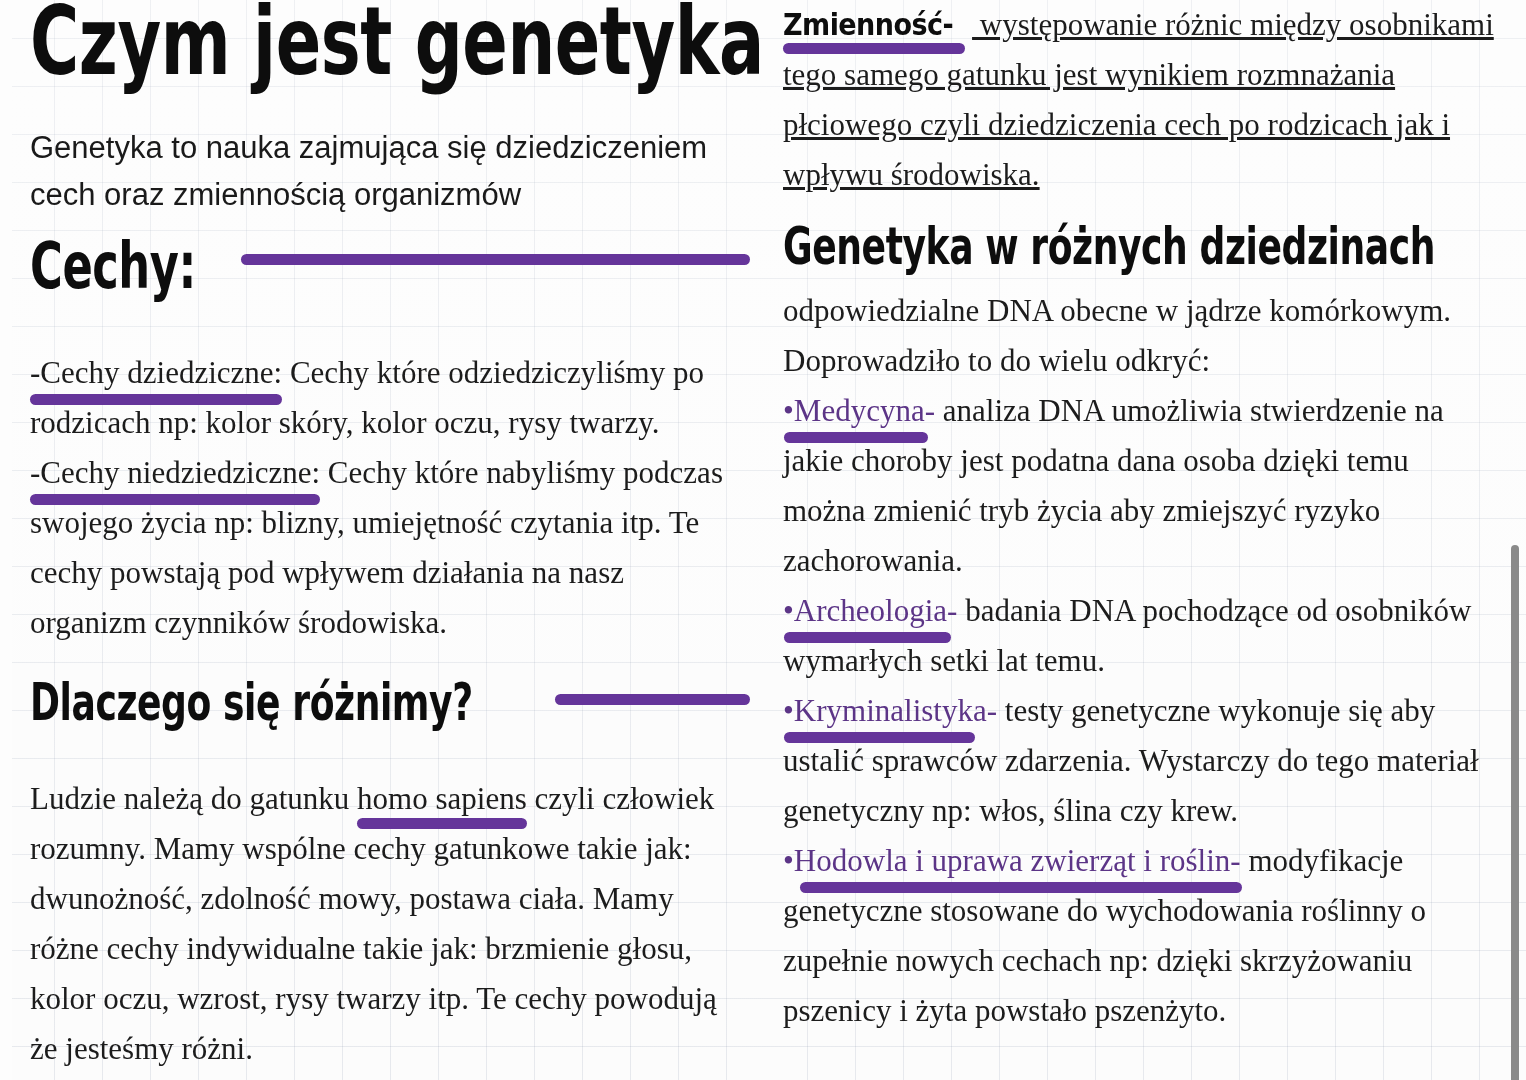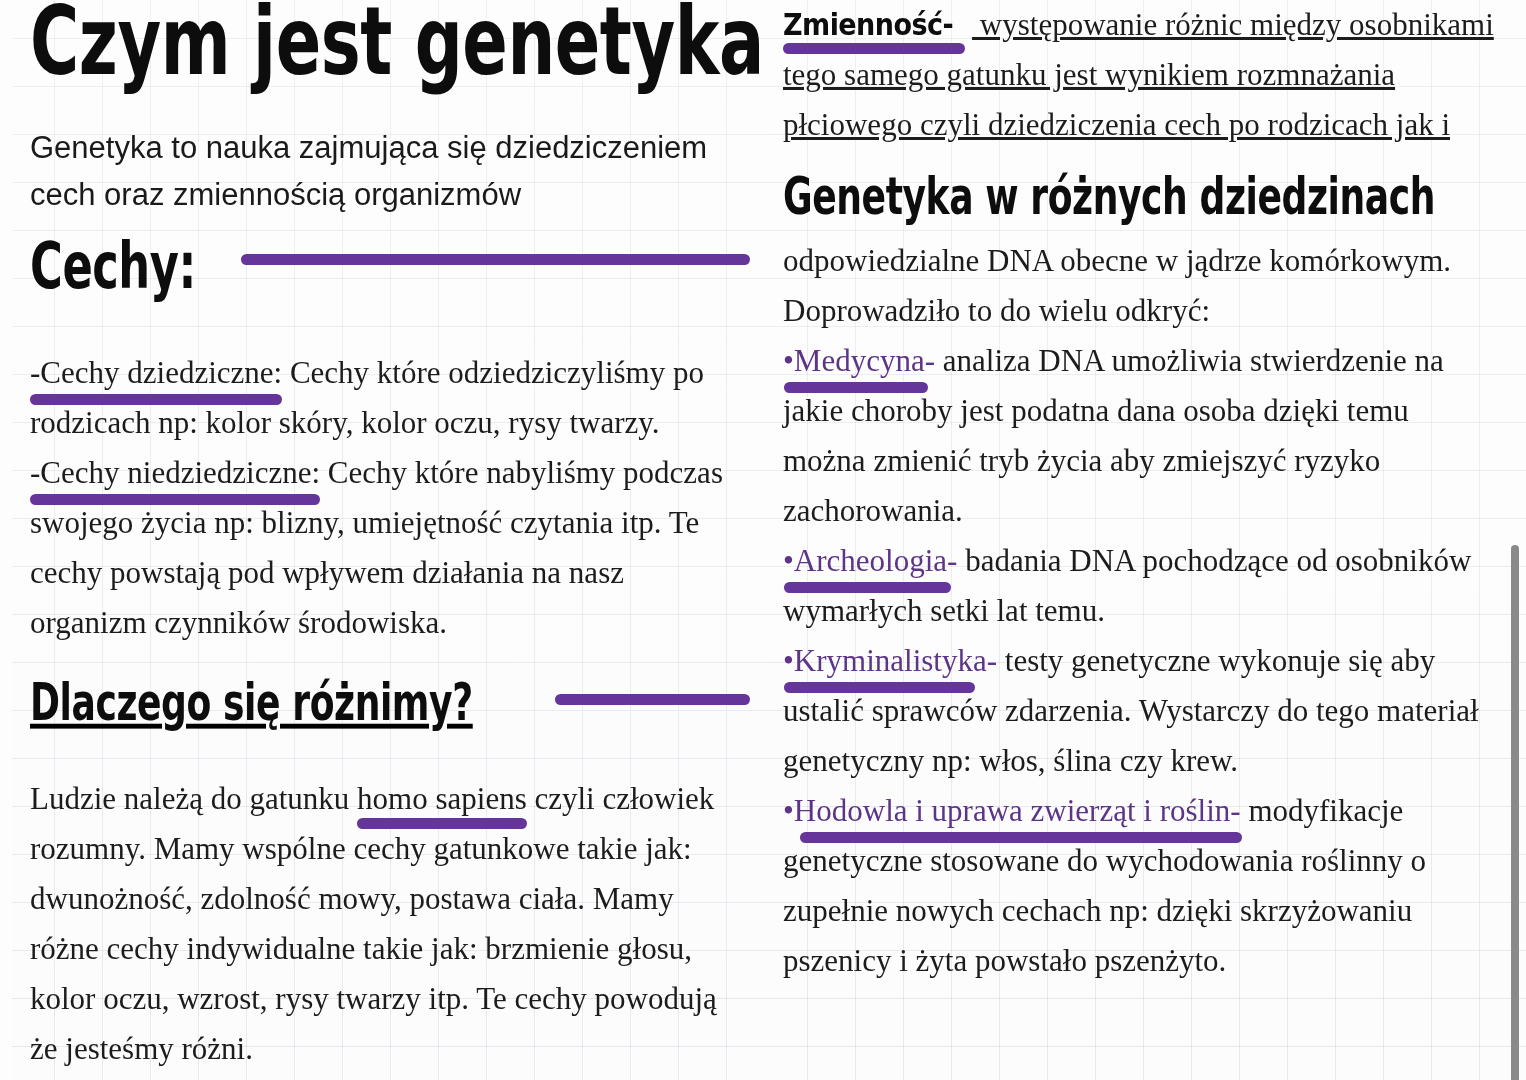--- a/index.html
+++ b/index.html
@@ -193,21 +193,21 @@
               <span>-Cechy niedziedziczne:</span>
               <span class="ul-bar" style="width:100%; bottom:-7px;"></span>
             </span><span> Cechy które nabyliśmy podczas</span>
           </div>
           <div>swojego życia np: blizny, umiejętność czytania itp. Te</div>
           <div>cechy powstają pod wpływem działania na nasz</div>
           <div>organizm czynników środowiska.</div>
         </div>
       </div>
 
-      <div class="head-row" style="margin-top:34px;text-decoration:underline;">
+      <div class="head-row" style="margin-top:34px;">
         <div class="brush-title h-sec-sm">Dlaczego się różnimy?</div>
         <span class="stroke" style="width:405px; height:11px; margin-left:10px; margin-top:-8px;"></span>
       </div>
 
       <div class="body-txt" style="margin-top:50px;">
         <div>
           <span>Ludzie należą do gatunku </span><span class="ul-wrap">
             <span>homo sapiens</span>
             <span class="ul-bar" style="width:100%; bottom:-5px;"></span>
           </span><span> czyli człowiek</span>
@@ -227,20 +227,21 @@
 
       <div class="body-txt" style="text-decoration:underline;">
         <div>
           <span class="ul-wrap">
             <span class="term-bold">Zmienność-</span>
             <span class="ul-bar" style="width:96%; bottom:-4px;"></span>
           </span><span> występowanie różnic między osobnikami</span>
         </div>
         <div>tego samego gatunku jest wynikiem rozmnażania</div>
         <div>płciowego czyli dziedziczenia cech po rodzicach jak i</div>
+        <div>wpływu środowiska.</div>
       </div>
 
       <div class="head-row" style="margin-top:26px;">
         <div class="brush-title h-sec-sm">Genetyka w różnych dziedzinach</div>
         <span class="stroke" style="width:228px; height:11px; margin-left:8px; margin-top:-6px;"></span>
       </div>
 
       <div class="body-txt" style="margin-top:18px;">
         <div>odpowiedzialne DNA obecne w jądrze komórkowym.</div>
         <div>Doprowadziło to do wielu odkryć:</div>

